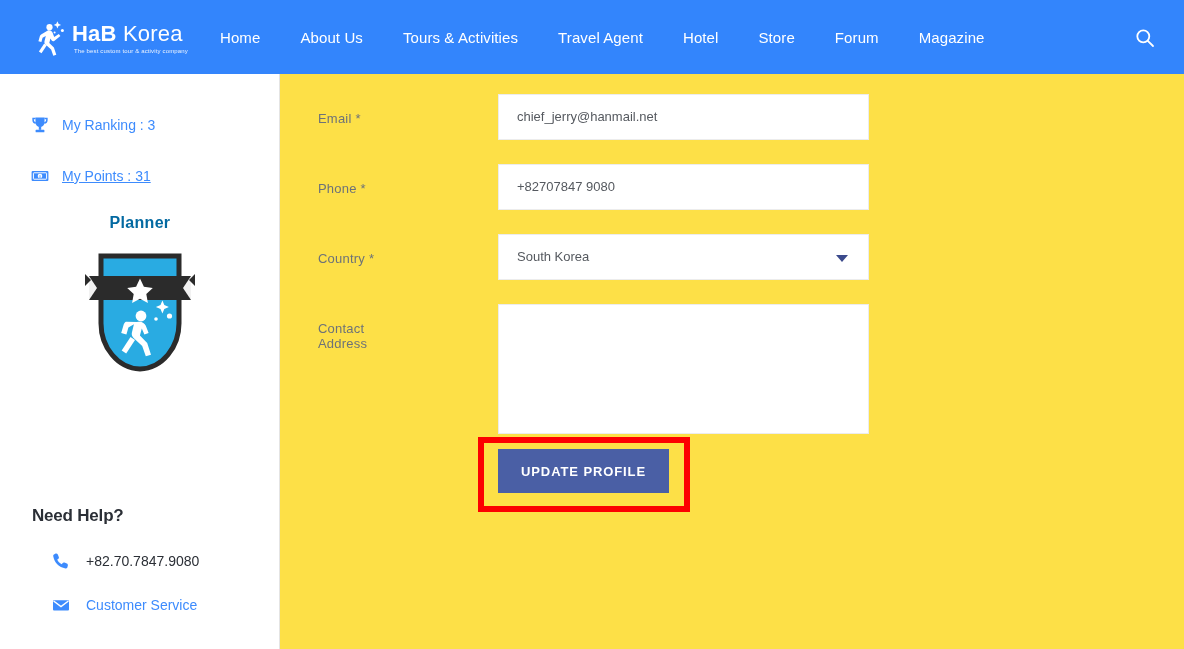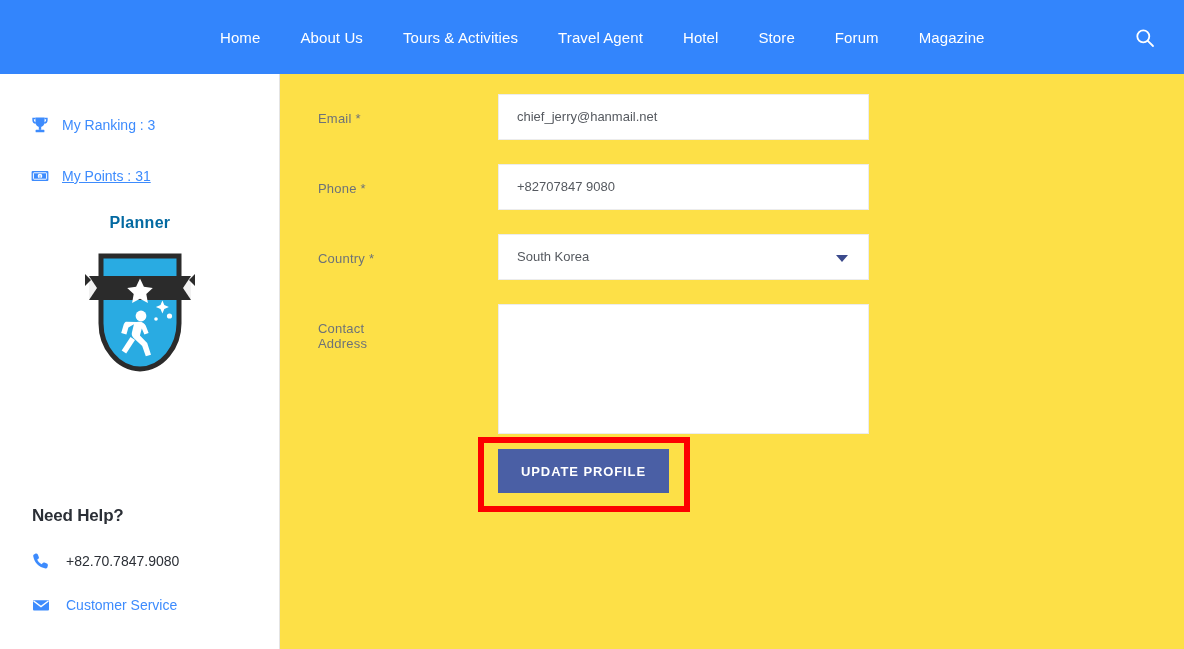--- a/index.html
+++ b/index.html
@@ -108,21 +108,21 @@
     font-size: 16px; color: #0369a1; font-weight: 700; letter-spacing: .3px;
   }
   .planner-badge { margin-top: 8px; width: 110px; height: 140px; }
 
   .help-block { position: absolute; left: 0; top: 432px; width: 280px; }
   .help-title {
     padding-left: 32px; font-size: 17px; font-weight: 700; color: #2b2f36;
     letter-spacing: -.2px;
   }
   .help-row {
-    display: flex; align-items: center; padding-left: 32px; margin-top: 26px;
+    display: flex; align-items: center; padding-left: 52px; margin-top: 26px;
   }
   .help-row .hr-icon { width: 18px; height: 18px; flex: none; margin-right: 16px; }
   .help-phone { font-size: 14px; color: #2b2f36; }
   .help-cs { font-size: 14px; color: #3d8bfd; cursor: pointer; }
 
   
   .main { position: absolute; left: 280px; top: 74px; width: 904px; height: 575px; background: #fde047; z-index: 2; }
   .frow { position: absolute; left: 0; }
   .flabel {
     position: absolute; left: 38px; font-size: 13px; color: #6d7278; letter-spacing: .2px;
@@ -184,20 +184,40 @@
     <div class="ghost-val ghost-v1">9</div>
     <div class="ghost-val ghost-v2">January</div>
     <div class="ghost-val ghost-v3">1983</div>
     <div class="ghost-arrow ghost-a1"></div>
     <div class="ghost-arrow ghost-a2"></div>
     <div class="ghost-arrow ghost-a3"></div>
   </div>
 
   <div class="header">
 
+    <div class="logo">
+      <span class="logo-mark">
+        <svg viewBox="0 0 44 38" width="44" height="38">
+          <g fill="#ffffff">
+            <circle cx="23.5" cy="8.2" r="3.1"></circle>
+            <path d="M21.8 11.5 c2.2 -.6 4.1 .5 4.8 2.3 l1.6 4.3 4.6 -3.2 1.6 2.1 -6.2 4.9 c-.8 .6 -1.9 .5 -2.5 -.4 l-1.3 -2.1 -1.1 4.6 4.6 4.5 2.4 7.3 -3 1 -2.2 -6.4 -5.6 -5 c-.9 -.8 -1.3 -2 -1 -3.2 l1.3 -5.3 -3.2 1.9 -1.2 4.2 -3 -.8 1.5 -5.2 c.2 -.7 .6 -1.2 1.2 -1.6 z"></path>
+            <path d="M18.2 24.6 l2.6 1.7 -5.3 7.9 -2.6 -1.8 z"></path>
+            <path d="M31.4 2.2 l1.1 2.6 2.6 1.1 -2.6 1.1 -1.1 2.6 -1.1 -2.6 -2.6 -1.1 2.6 -1.1 z"></path>
+            <circle cx="36.4" cy="11.4" r="1.5"></circle>
+            <circle cx="28.6" cy="13.6" r="1"></circle>
+          </g>
+        </svg>
+      </span>
+      <span class="logo-text">
+        <div class="logo-title">
+          <b>HaB</b><span> Korea</span>
+        </div>
+        <div class="logo-tag">The best custom tour &amp; activity company</div>
+      </span>
+    </div>
 
     <nav class="nav">
       <div class="nav-item">Home</div>
       <div class="nav-item">About Us</div>
       <div class="nav-item">Tours &amp; Activities</div>
       <div class="nav-item">Travel Agent</div>
       <div class="nav-item">Hotel</div>
       <div class="nav-item">Store</div>
       <div class="nav-item">Forum</div>
       <div class="nav-item">Magazine</div>

